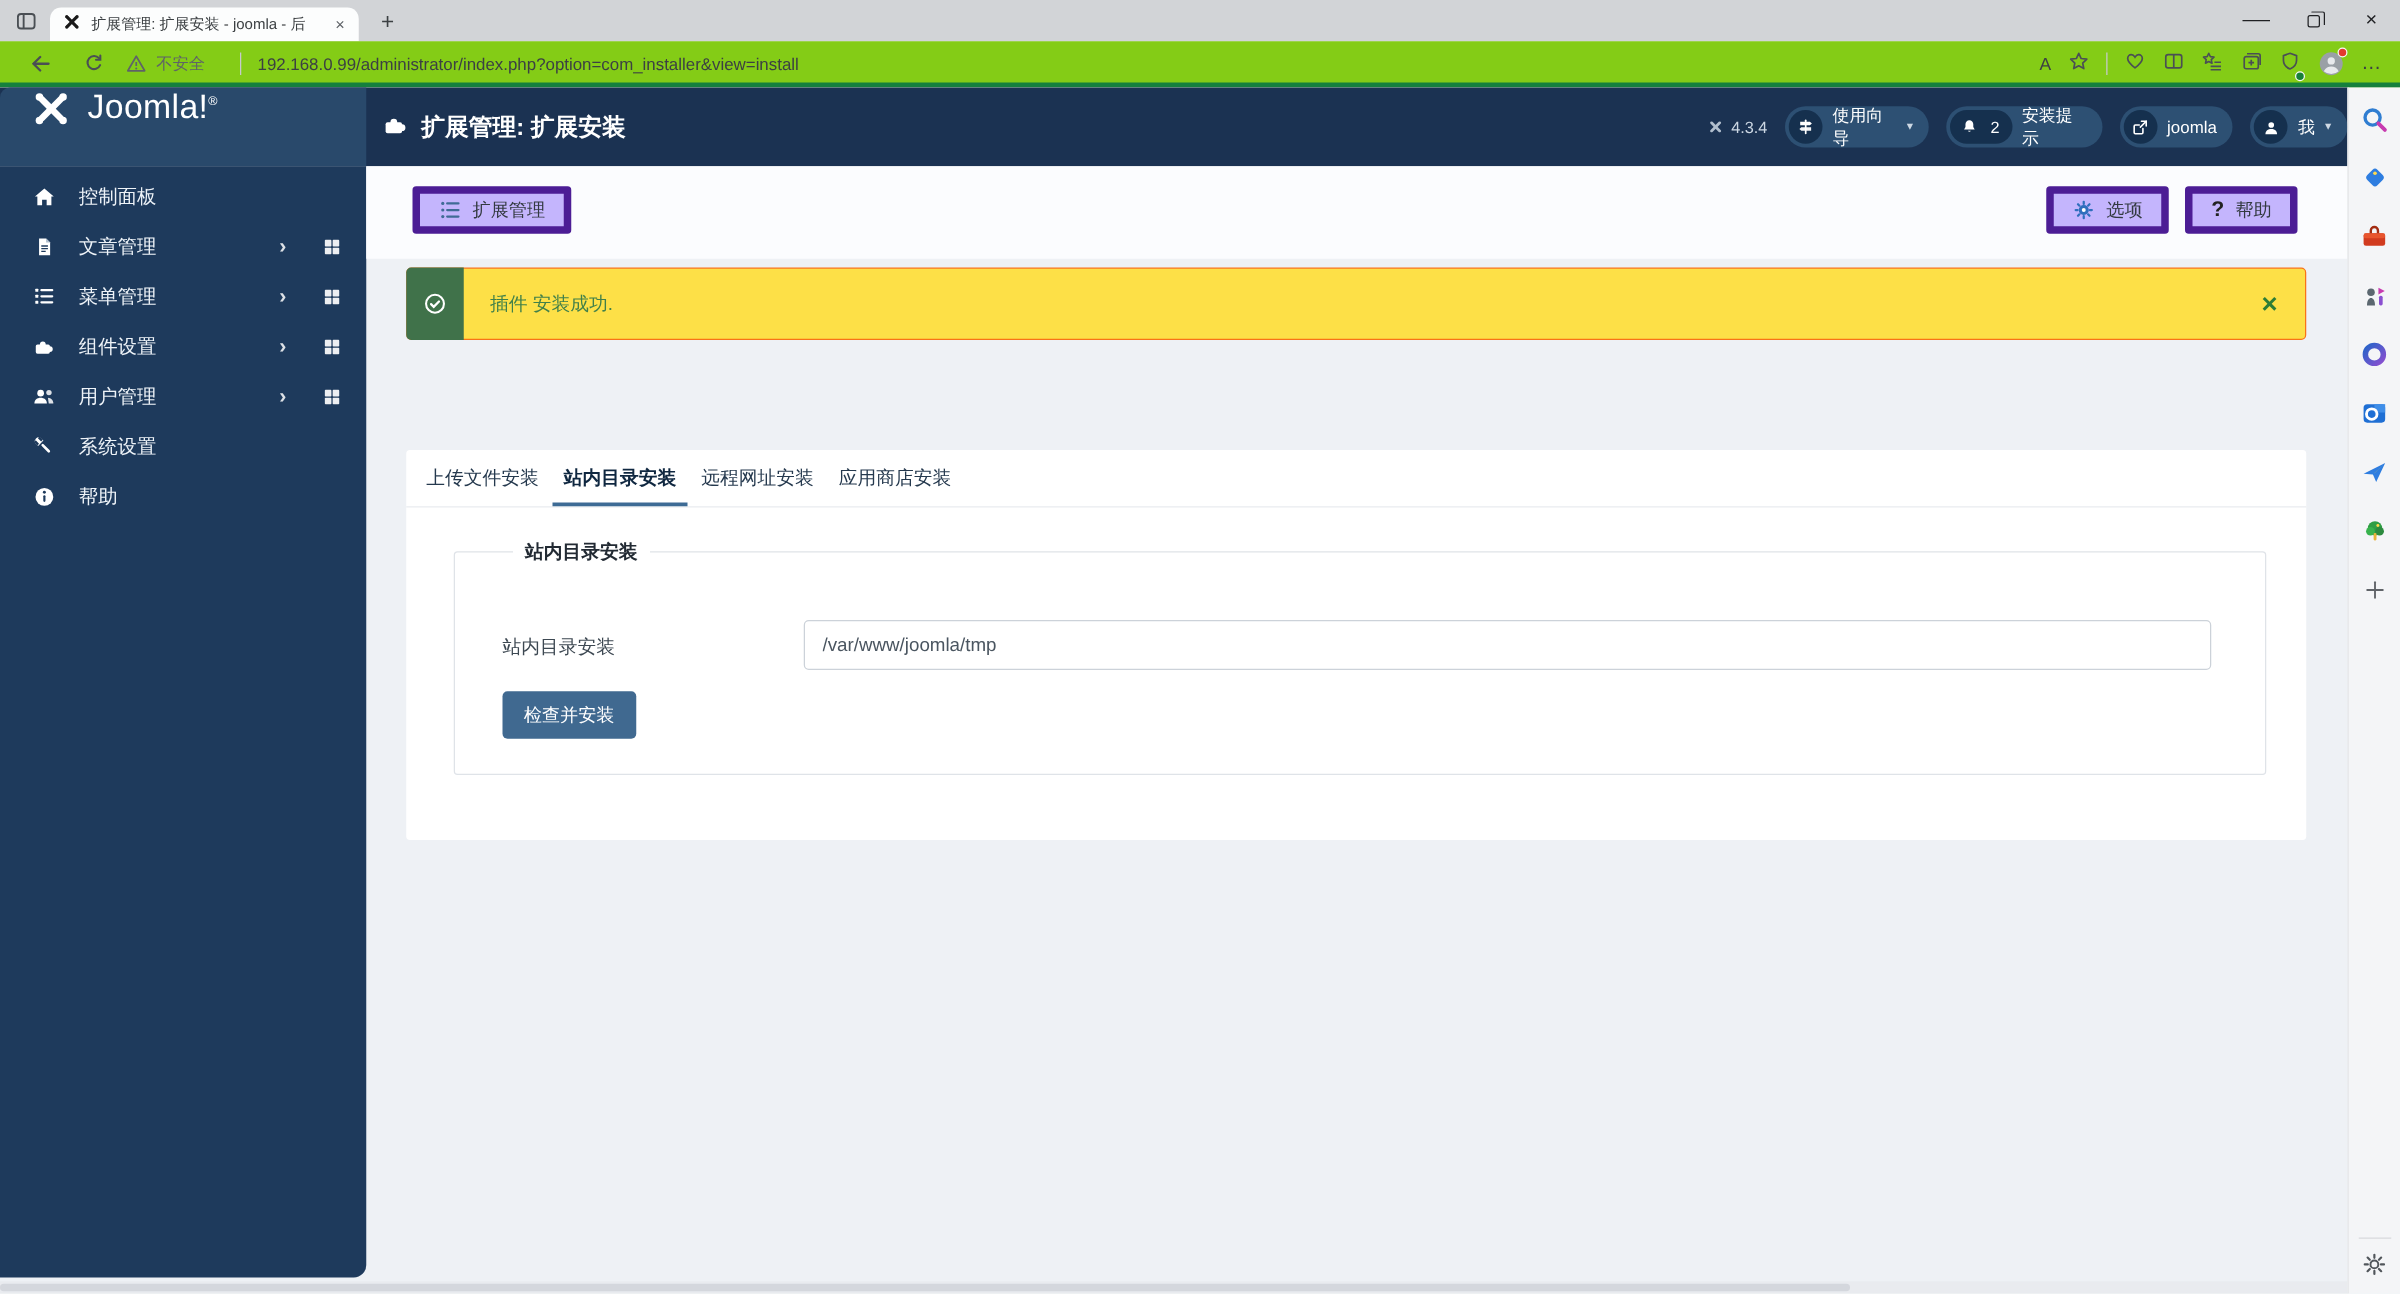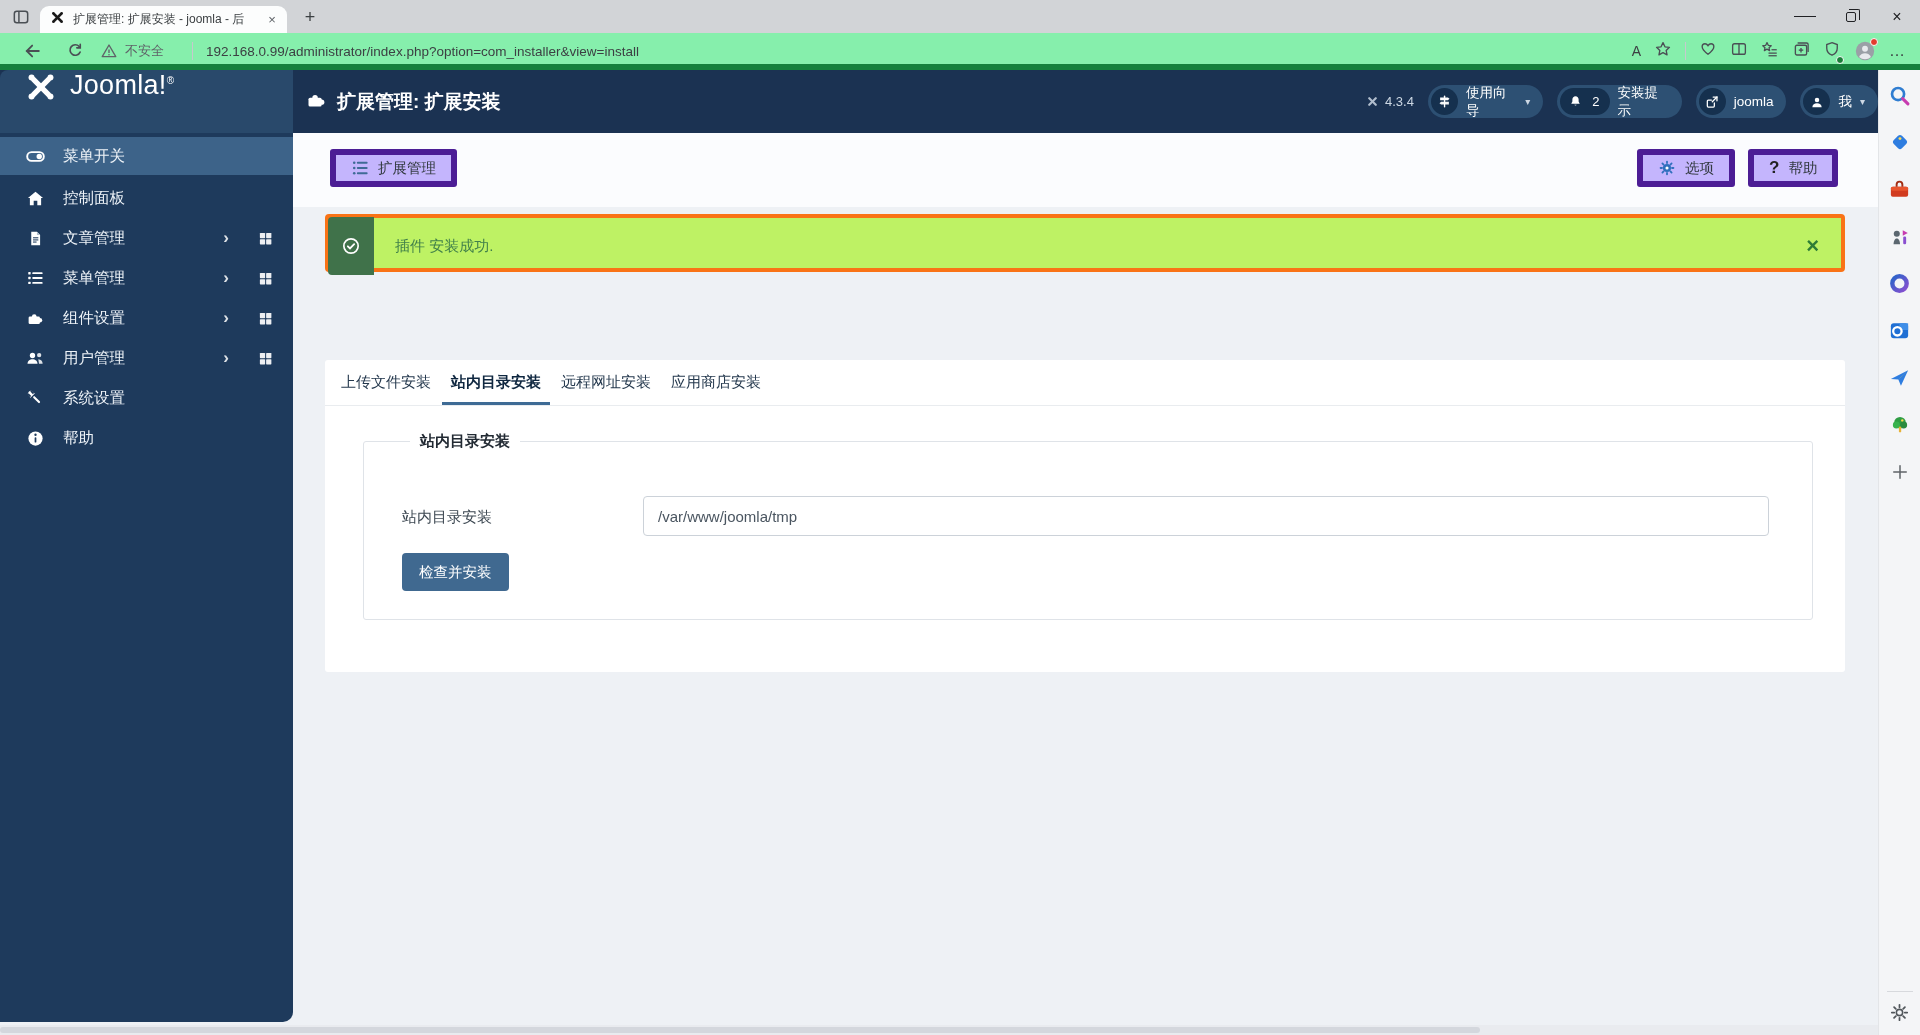--- a/index.html
+++ b/index.html
@@ -15,21 +15,21 @@
   .tab-close { font-size:13px; color:#5f6368; width:16px; text-align:center; }
   .newtab { position:absolute; left:297px; top:4px; width:26px; height:26px; font-size:18px; color:#3c4043; display:flex; align-items:center; justify-content:center; }
   .win-controls { position:absolute; right:0; top:0; height:33px; display:flex; }
   .win-btn { width:46px; height:33px; display:flex; align-items:center; justify-content:center; color:#202124; font-size:12px; }
   .win-min { width:22px; height:1.5px; background:#202124; display:inline-block; }
   .win-restore { width:10px; height:10px; border:1.2px solid #202124; border-radius:2px; position:relative; }
   .win-restore:before { content:""; position:absolute; left:2px; top:-4px; width:10px; height:10px; border:1.2px solid #202124; border-left:none; border-bottom:none; border-radius:0 2px 0 0; }
   .win-close { font-size:16px; }
 
   
-  .toolbar { position:absolute; top:33px; left:0; width:1920px; height:37px; background:#86efac; border-bottom:6px solid #15803d; }
+  .toolbar { position:absolute; top:33px; left:0; width:1920px; height:37px; background:#84cc16; border-bottom:4px solid #15803d; }
   .tb-ico { position:absolute; top:0; height:36px; display:flex; align-items:center; justify-content:center; }
   .addr-sec { position:absolute; left:100px; top:0; height:36px; display:flex; align-items:center; gap:7px; color:#5f6368; font-size:13px; }
   .addr-div { position:absolute; left:192px; top:9px; width:1px; height:18px; background:#c6c9cd; }
   .addr-url { position:absolute; left:206px; top:0; height:36px; display:flex; align-items:center; font-size:13.5px; color:#3c4043; }
   .tb-right { position:absolute; right:14px; top:0; height:36px; display:flex; align-items:center; gap:13px; }
   .tb-right .sep { width:1px; height:18px; background:#c6c9cd; }
   .avatar-wrap { position:relative; width:22px; height:22px; }
   .avatar-dot { position:absolute; right:-2px; top:-2px; width:8px; height:8px; border-radius:50%; background:#e33b2e; border:1.5px solid #f8f9fa; }
   .more-dots { font-size:16px; color:#3c4043; letter-spacing:1px; }
 
@@ -57,21 +57,21 @@
   .sb-ico { width:22px; display:flex; justify-content:center; flex:none; }
   .sb-label { flex:1; }
   .sb-chevron { color:rgba(255,255,255,.85); font-size:17px; font-weight:bold; margin-right:12px; }
   .sb-grid { display:flex; }
 
   
   .subhead { position:absolute; left:293px; top:63px; width:1585px; height:74px; background:#fbfcfe; }
   .btn-outline { position:absolute; height:38px; background:#c4b5fd; border:6px solid #4c1d95; border-radius:3px; display:flex; align-items:center; gap:9px; padding:0 15px; font-size:14.5px; color:#333a41; }
   .qmark { font-size:17px; font-weight:bold; color:#222; }
 
-  .alert { position:absolute; left:325px; top:144px; width:1520px; height:58px; background:#bef264; border:4px solid #f97316; border-radius:4px; }
+  .alert { position:absolute; left:325px; top:144px; width:1520px; height:58px; background:#fde047; border:1px solid #f97316; border-radius:4px; }
   .alert-block { position:absolute; left:-1px; top:-1px; width:46px; height:58px; background:#40724a; border-radius:4px 0 0 4px; display:flex; align-items:center; justify-content:center; }
   .alert-msg { position:absolute; left:66px; top:0; height:56px; display:flex; align-items:center; color:#41804a; font-size:15px; }
   .alert-close { position:absolute; right:22px; top:0; height:56px; display:flex; align-items:center; color:#2e7d36; font-size:22px; font-weight:bold; }
 
   .tmplbar { position:absolute; left:325px; top:214px; width:1520px; height:60px; background:#e3e9f2; border:1px solid #c9d3e2; border-radius:4px; display:flex; align-items:center; padding-left:18px; }
   .tmplbar span { font-size:15.5px; font-weight:bold; color:#16314e; }
 
   .card { position:absolute; left:325px; top:290px; width:1520px; height:312px; background:#fff; border-radius:3px; }
   .tabbar { position:absolute; left:0; top:0; width:1520px; height:46px; border-bottom:1px solid #e9ecef; display:flex; align-items:stretch; gap:20px; padding-left:16px; }
   .jtab { display:flex; align-items:center; font-size:15px; color:#25394e; position:relative; }
@@ -297,29 +297,20 @@
                 </g>
               </svg>
           </span>
           <span>我</span>
           <span class="pill-chev">▾</span>
         </div>
       </div>
     </div>
 
     <div class="jsidebar">
-      <div class="sb-item active">
-        <span class="sb-ico">
-          <svg width="21" height="21" viewBox="0 0 24 24">
-              <rect x="2.5" y="7" width="19" height="10" rx="5" fill="none" stroke="#fff" stroke-width="2.2"></rect>
-              <circle cx="16.3" cy="12" r="3.1" fill="#fff"></circle>
-            </svg>
-        </span>
-        <span class="sb-label">菜单开关</span>
-      </div>
       <div class="sb-item">
         <span class="sb-ico">
           <svg width="19" height="19" viewBox="0 0 24 24">
               <path d="M12 3.5 L21.5 11.5 h-2.4 V20.5 h-4.8 v-5.6 h-4.6 v5.6 H4.9 V11.5 H2.5 Z" fill="#fff"></path>
             </svg>
         </span>
         <span class="sb-label">控制面板</span>
       </div>
       <div class="sb-item">
         <span class="sb-ico">

